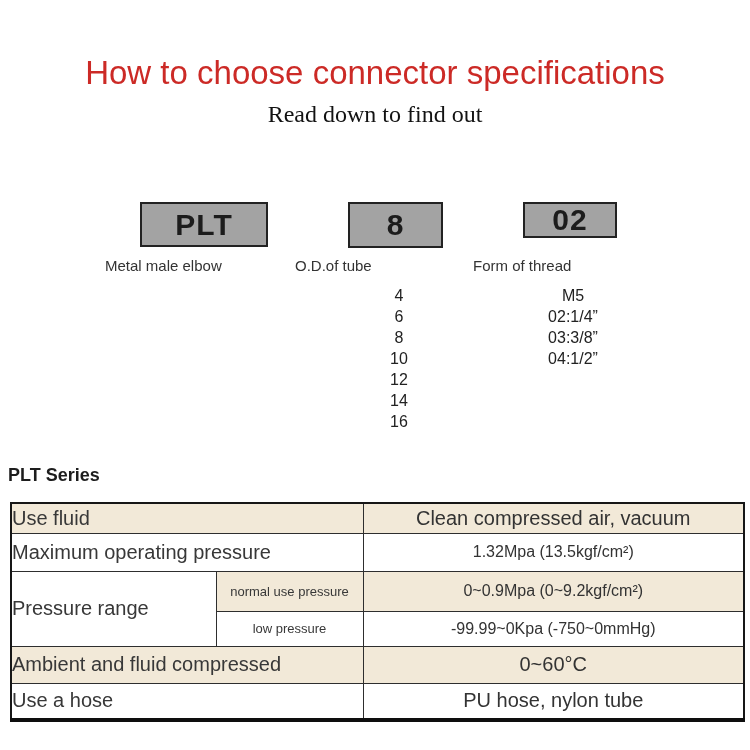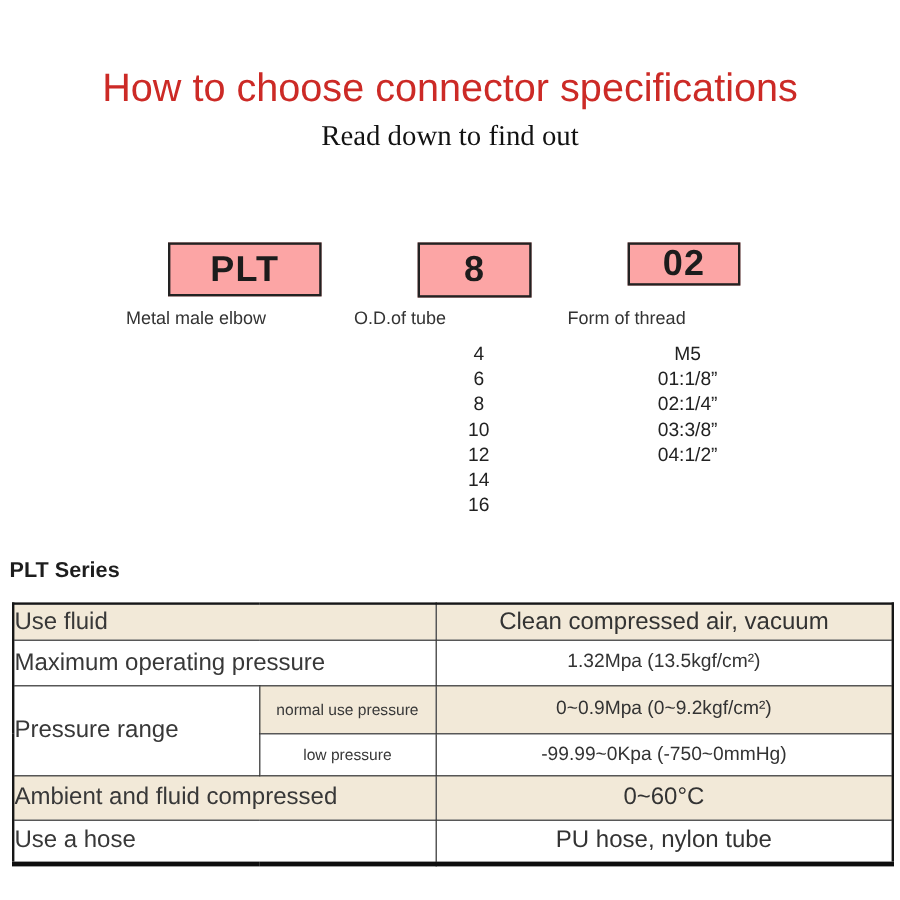--- a/index.html
+++ b/index.html
@@ -25,21 +25,21 @@
     left: 0; top: 101px; width: 750px;
     text-align: center;
     font-size: 24px; font-weight: 400;
     color: #121212;
     font-family: Liberation Serif, serif;
   }
 
   
   .code-box {
     border: 2px solid #222;
-    background: #fca5a5;
+    background: #a3a3a3;
     display: flex; align-items: center; justify-content: center;
     font-weight: 700; font-size: 30px; color: #1c1c1c;
     box-sizing: border-box;
     letter-spacing: 1px;
   }
   .box-plt { left: 140px; top: 202px; width: 128px; height: 45px; }
   .box-od  { left: 348px; top: 202px; width: 95px;  height: 46px; }
   .box-thr { left: 523px; top: 202px; width: 94px;  height: 36px; }
 
   .box-label {
@@ -126,21 +126,20 @@
     <span>6</span>
     <span>8</span>
     <span>10</span>
     <span>12</span>
     <span>14</span>
     <span>16</span>
   </div>
 
   <div class="abs option-list thread-list">
     <span>M5</span>
-    <span>01:1/8”</span>
     <span>02:1/4”</span>
     <span>03:3/8”</span>
     <span>04:1/2”</span>
   </div>
 
   <div class="abs series-heading">PLT Series</div>
 
   <div class="abs spec-table-wrap">
     <table class="spec">
       <colgroup>

